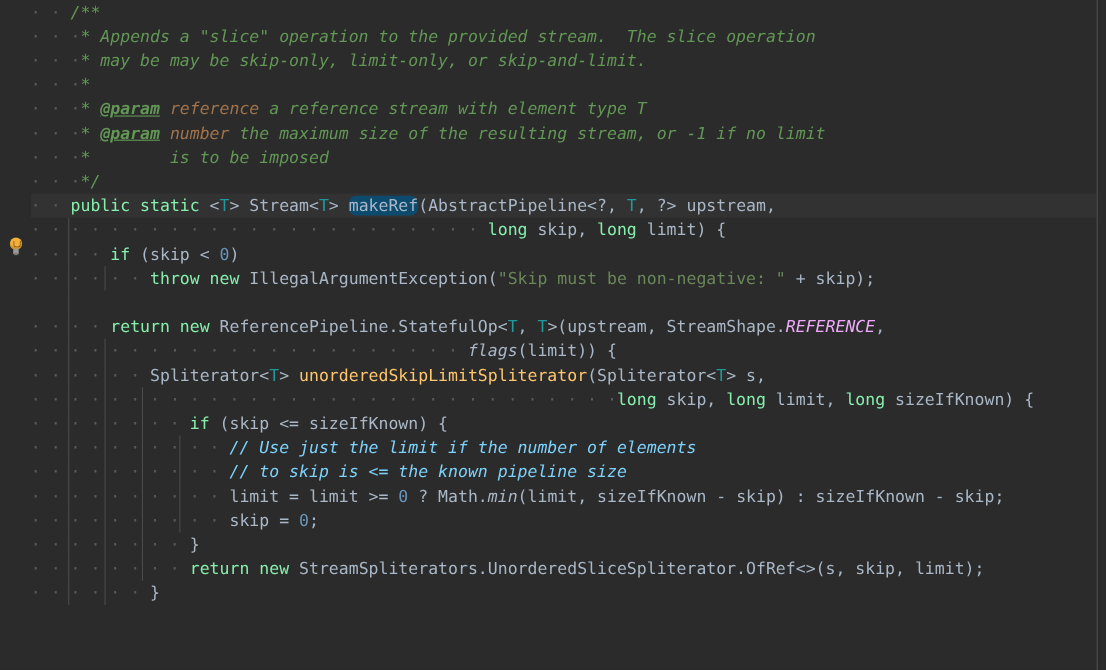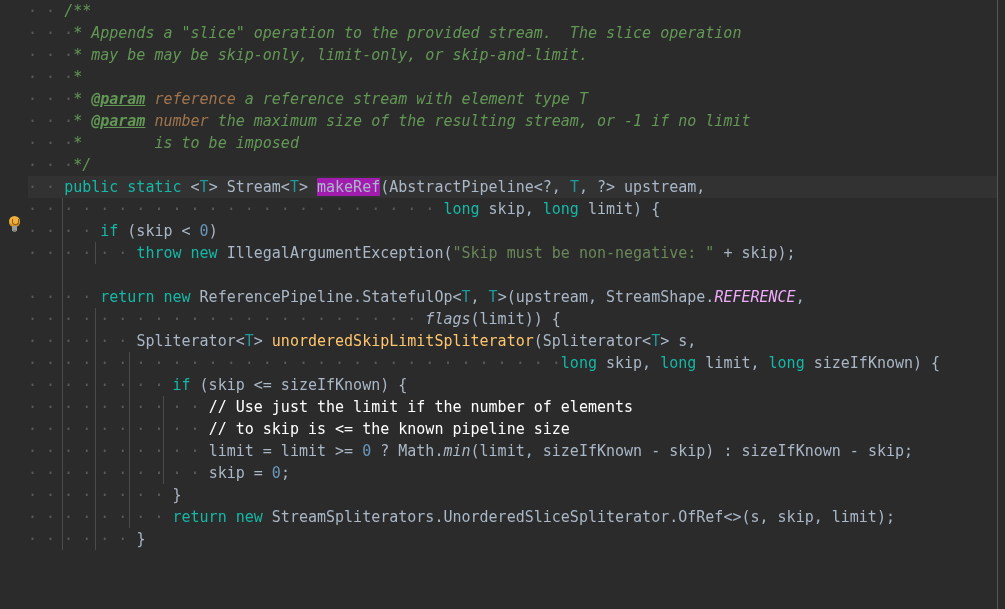--- a/index.html
+++ b/index.html
@@ -109,34 +109,34 @@
     width: 1px;
     background: #4b4b4b;
   }
 
   
   .ws {
     color: #5a5a5a;
   }
 
   
-  .kw      { color: #14b8a6; }            
+  .kw      { color: #86efac; }            
   .num     { color: #6897bb; }            
   .str     { color: #6a8759; }            
   .ident   { color: #a9b7c6; }            
   .tparam  { color: #20999d; }            
-  .cmt     { color: #ffffff; }            
+  .cmt     { color: #7dd3fc; font-style: italic; }            
   .doc     { color: #629755; font-style: italic; }    
   .doctag  { color: #629755; font-weight: bold; font-style: italic;
              text-decoration: underline; }            
   .docval  { color: #a1744c; font-style: italic; }    
   .stfld   { color: #f0abfc; font-style: italic; }    
   .stmeth  { color: #a9b7c6; font-style: italic; }    
   .meth    { color: #ffc66d; }            
-  .hl      { background: #a21caf; }       
+  .hl      { background: #0c4a6e; border-radius: 7px; }       
 </style>
 </head>
 <body>
 
 <div id="editor">
 
   <div class="gutter">
     <div class="bulb">
       <div class="glass"></div>
       <div class="filament"></div>

